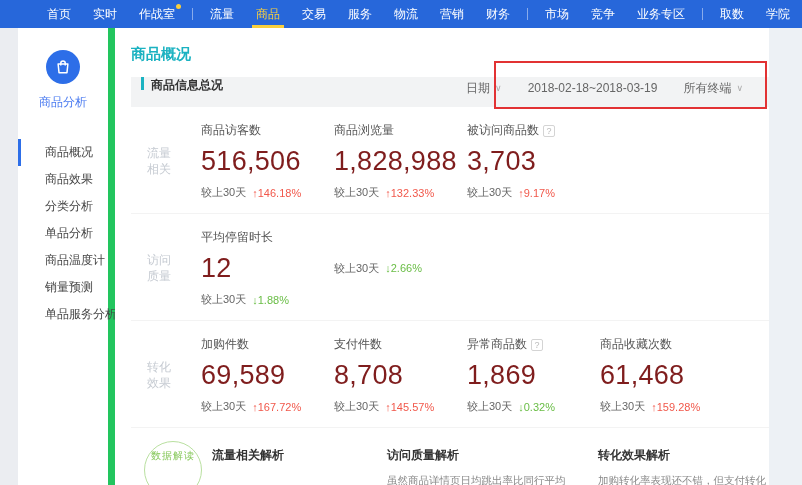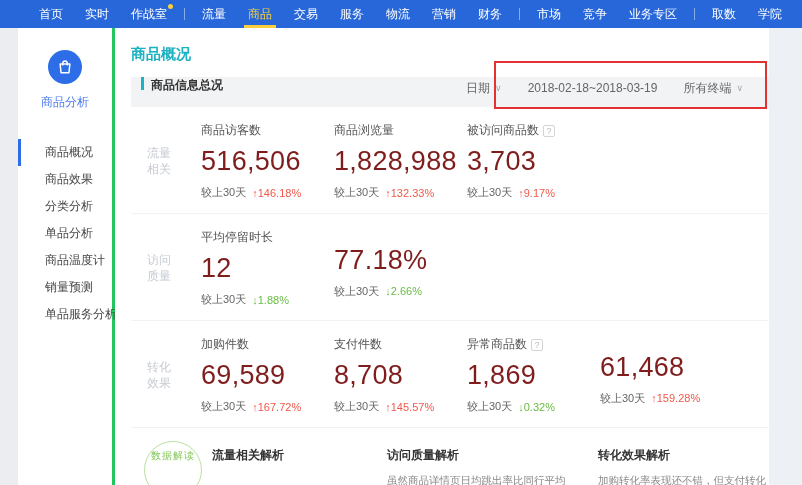--- a/index.html
+++ b/index.html
@@ -3,31 +3,31 @@
 <meta charset="utf-8">
 <style>
   * { box-sizing: border-box; }
   html,body { margin:0; padding:0; }
   body {
     width:802px; height:485px; overflow:hidden; position:relative;
     font-family:"Liberation Sans","DejaVu Sans",sans-serif;
     background:#edf1f5;
   }
   
-  .topnav { height:28px; background:#2767da; display:flex; align-items:center; padding-left:28px; }
+  .topnav { height:28px; background:#2767da; display:flex; align-items:center; padding-left:36px; }
   .nav-item { position:relative; margin:0 11px; height:28px; display:flex; align-items:center;
               color:#fff; font-size:12px; cursor:pointer; white-space:nowrap; }
   .nav-item.active { color:#f9cf3d; }
   .nav-item.active::after { content:""; position:absolute; left:-4px; right:-4px; bottom:0; height:3px; background:#f9cf3d; }
   .nav-dot { position:absolute; top:4px; right:-6px; width:5px; height:5px; border-radius:50%; background:#f9cf3d; }
   .nav-divider { width:1px; height:12px; background:rgba(255,255,255,.45); margin:0 6px; }
   
   .content-row { display:flex; height:457px; }
   .left-strip { width:18px; background:#ebedf1; flex:none; }
-  .sidebar { width:97px; background:#fff; border-right:3px solid #22c55e; flex:none; }
+  .sidebar { width:97px; background:#fff; border-right:7px solid #22c55e; flex:none; }
   .sidebar-head { text-align:center; padding-top:22px; }
   .sidebar-icon { width:34px; height:34px; border-radius:50%; background:#2d6ee8; margin:0 auto;
                   display:flex; align-items:center; justify-content:center; }
   .sidebar-title { color:#4879f0; font-size:12px; margin-top:10px; }
   .sidebar-items { margin-top:28px; }
   .sidebar-item { height:27px; line-height:27px; font-size:12px; color:#444; padding-left:24px;
                   border-left:3px solid transparent; cursor:pointer; white-space:nowrap; }
   .sidebar-item.active { border-left-color:#2d6ee8; }
   .main { width:654px; flex:none; background:#fff; padding-left:16px; overflow:hidden; }
   .right-strip { flex:1; background:#edf1f5; }
@@ -216,21 +216,20 @@
             <div class="metric-title">
               <span>平均停留时长</span>
             </div>
             <div class="metric-value">12</div>
             <div class="metric-compare">
               <span>较上30天</span>
               <span class="chg down">↓1.88%</span>
             </div>
           </div>
           <div class="metric">
-            <div class="metric-value">77.18%</div>
             <div class="metric-compare">
               <span>较上30天</span>
               <span class="chg down">↓2.66%</span>
             </div>
           </div>
         </div>
         <div class="metric-row">
           <div class="group-label">
             <div>转化</div>
             <div>效果</div>
@@ -260,20 +259,23 @@
               <span>异常商品数</span>
               <span class="help-icon">?</span>
             </div>
             <div class="metric-value">1,869</div>
             <div class="metric-compare">
               <span>较上30天</span>
               <span class="chg down">↓0.32%</span>
             </div>
           </div>
           <div class="metric">
+            <div class="metric-title">
+              <span>商品收藏次数</span>
+            </div>
             <div class="metric-value">61,468</div>
             <div class="metric-compare">
               <span>较上30天</span>
               <span class="chg up">↑159.28%</span>
             </div>
           </div>
         </div>
       </div>
 
     <div class="insights">

